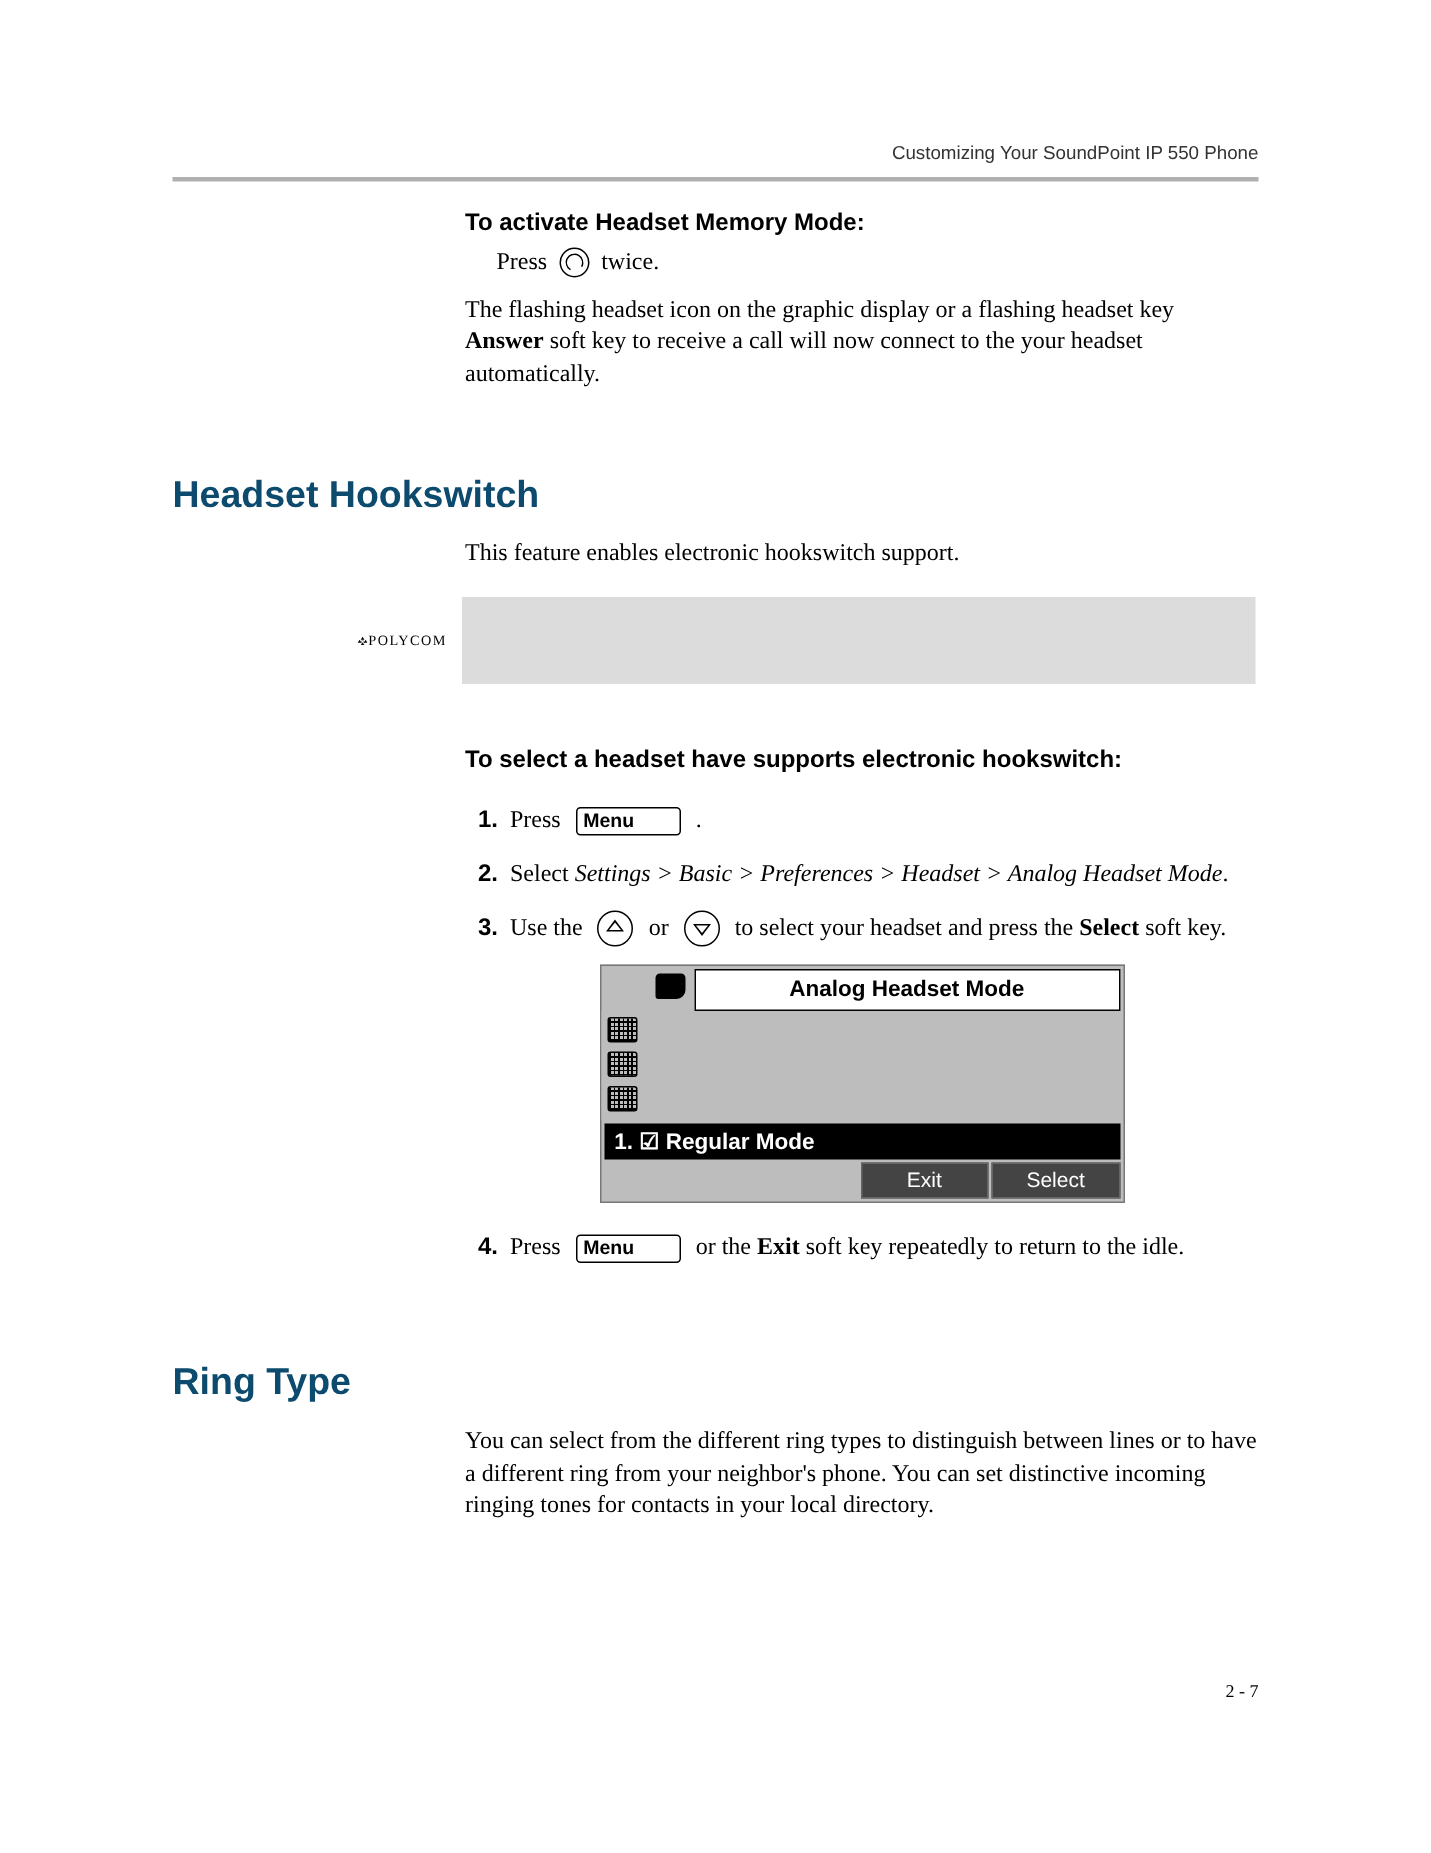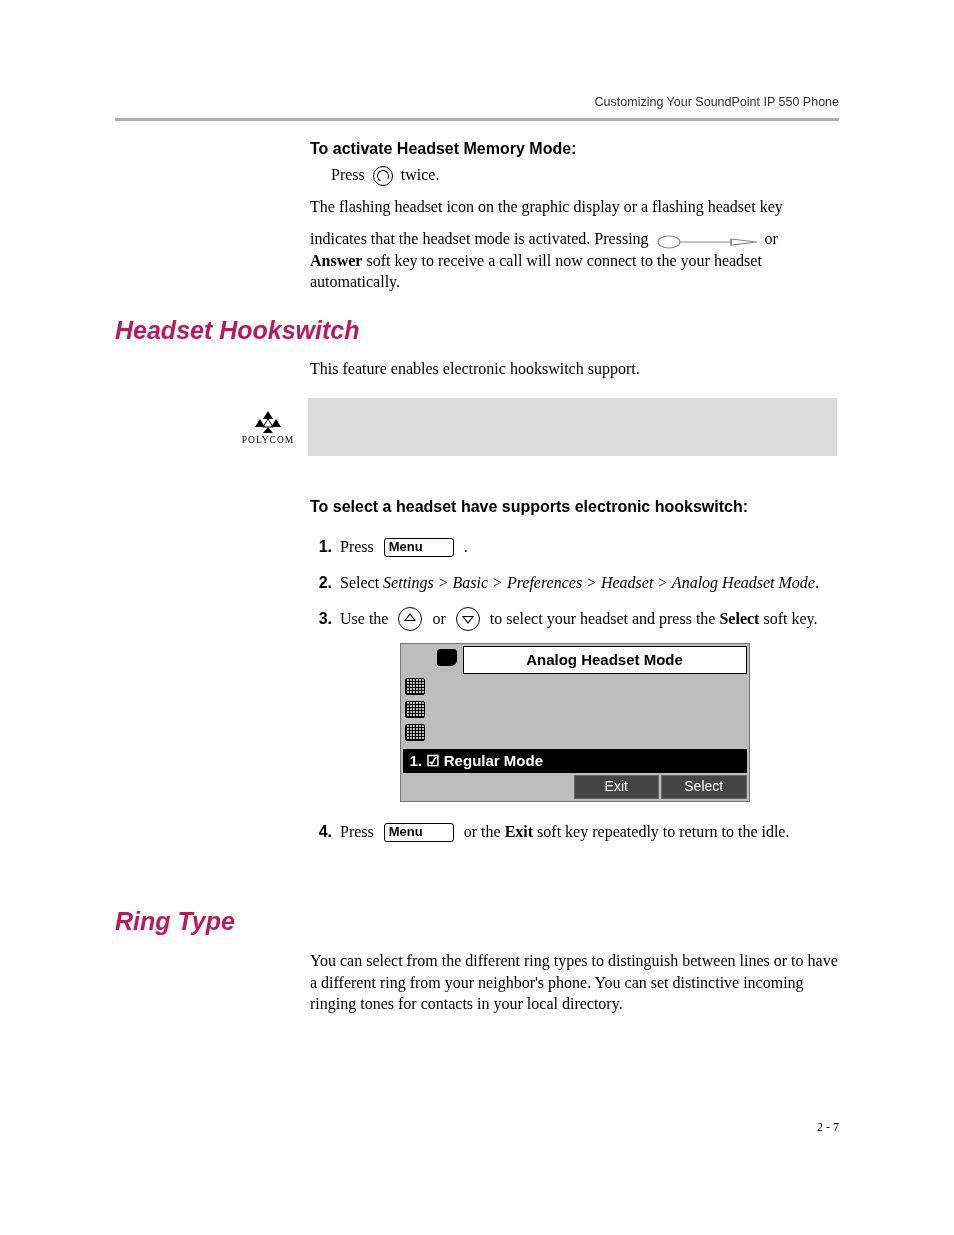--- a/index.html
+++ b/index.html
@@ -58,34 +58,33 @@
     font-weight: bold;
     min-width: 22px;
     text-align: right;
   }
   .section-title {
     position: absolute;
     left: 115px;
     font-family: "Trebuchet MS", Arial, sans-serif;
     font-size: 25px;
     font-weight: bold;
-    color: #be185d;
-    font-style: italic;
+    color: #0c4a6e;
   }
   .polycom-row {
     position: absolute;
     left: 238px;
     right: 117px;
     display: flex;
     align-items: center;
   }
   .polycom-logo {
     width: 60px;
     display: flex;
-    flex-direction: column;
+    flex-direction: row;
     align-items: center;
   }
   .polycom-text {
     font-family: "Times New Roman", serif;
     font-size: 9.5px;
     letter-spacing: 1px;
     margin-top: 2px;
   }
   .grey-bar {
     flex: 1;
@@ -264,32 +263,20 @@
 <div class="header-rule"></div>
 
 <div class="content-col" style="top:140px;">
   <p class="subhead">To activate Headset Memory Mode:</p>
   <p class="para indent">
     <span>Press</span>
     <span class="icon-headset"></span>
     <span>twice.</span>
   </p>
   <p class="para" style="margin-top:10px;">The flashing headset icon on the graphic display or a flashing headset key</p>
-  <p class="para" style="margin-top:10px;">
-    <span>indicates that the headset mode is activated. Pressing</span>
-    <span class="icon-line-key">
-      <svg viewBox="0 0 100 14">
-          <ellipse cx="12" cy="7" rx="11" ry="6" fill="none" stroke="#888" stroke-width="1.2"></ellipse>
-          <line x1="23" y1="7" x2="74" y2="7" stroke="#888" stroke-width="1.2"></line>
-          <line x1="74" y1="4" x2="74" y2="10" stroke="#888" stroke-width="1.2"></line>
-          <polygon points="74,4 100,7 74,10" fill="none" stroke="#888" stroke-width="1.2"></polygon>
-        </svg>
-    </span>
-    <span>or</span>
-  </p>
   <p class="para">
     <b>Answer</b><span> soft key to receive a call will now connect to the your headset automatically.</span>
   </p>
 </div>
 
 <div class="section-title" style="top:316px;">Headset Hookswitch</div>
 
 <div class="content-col" style="top:358px;">
   <p class="para">This feature enables electronic hookswitch support.</p>
 </div>

